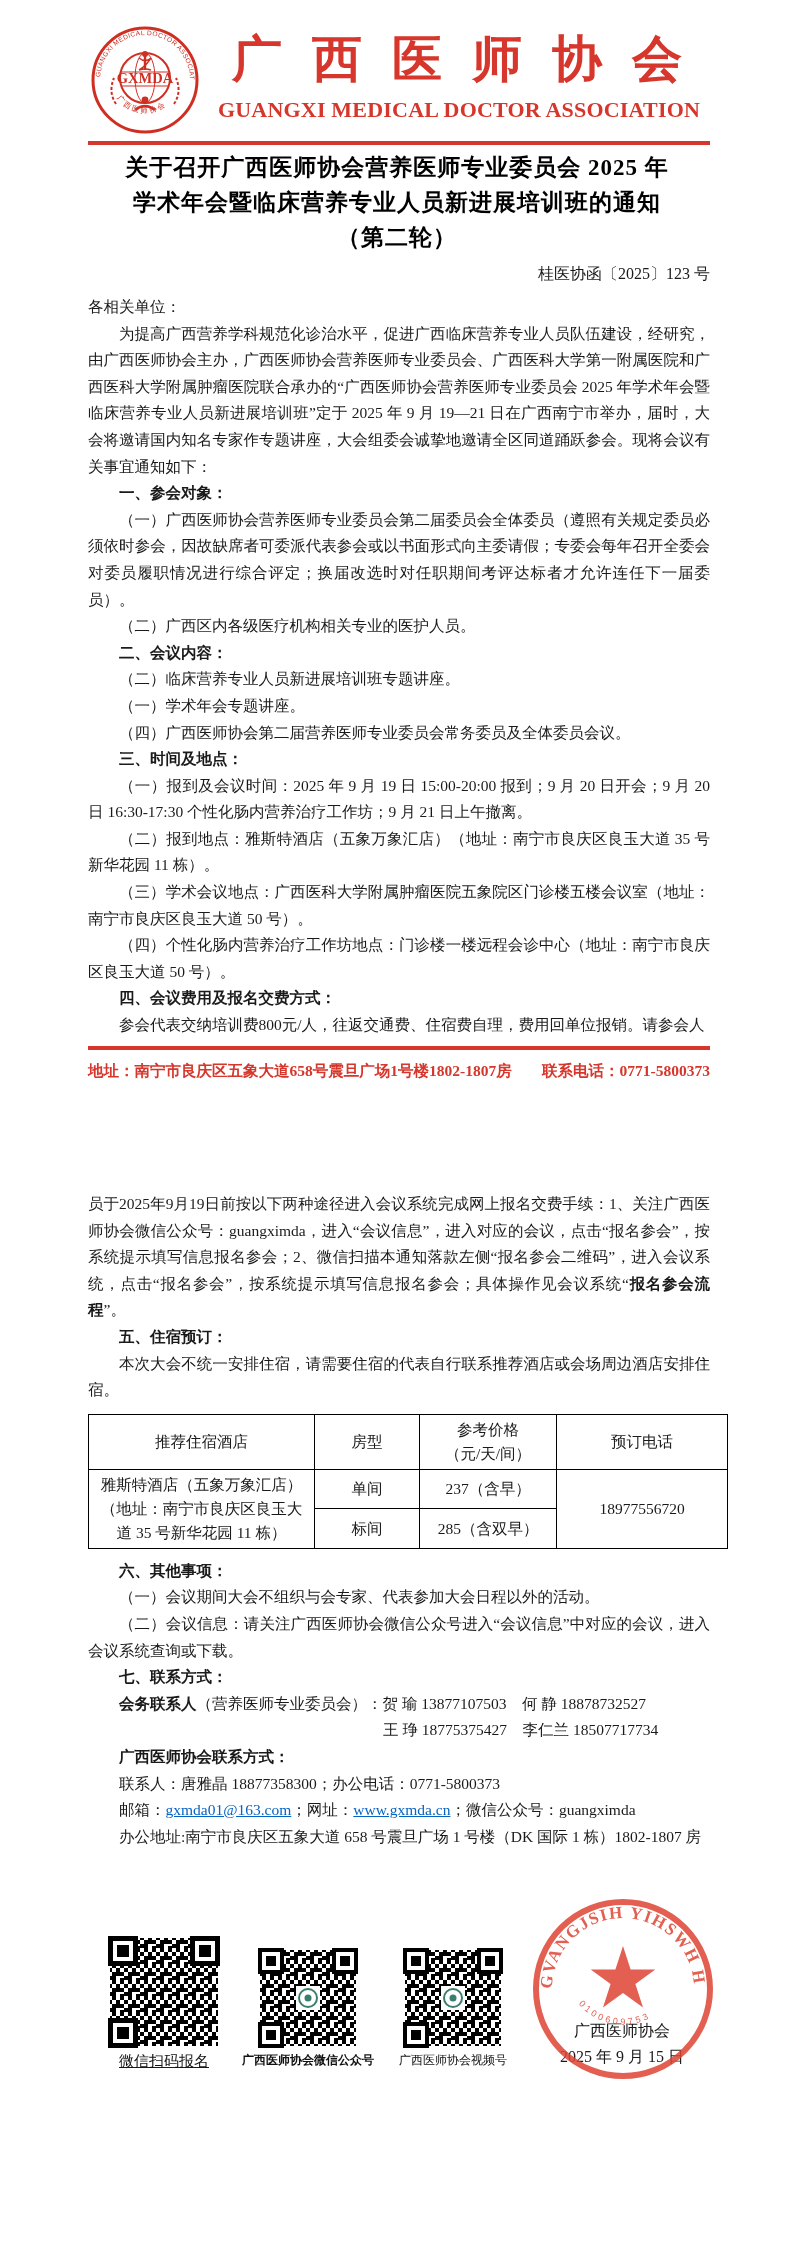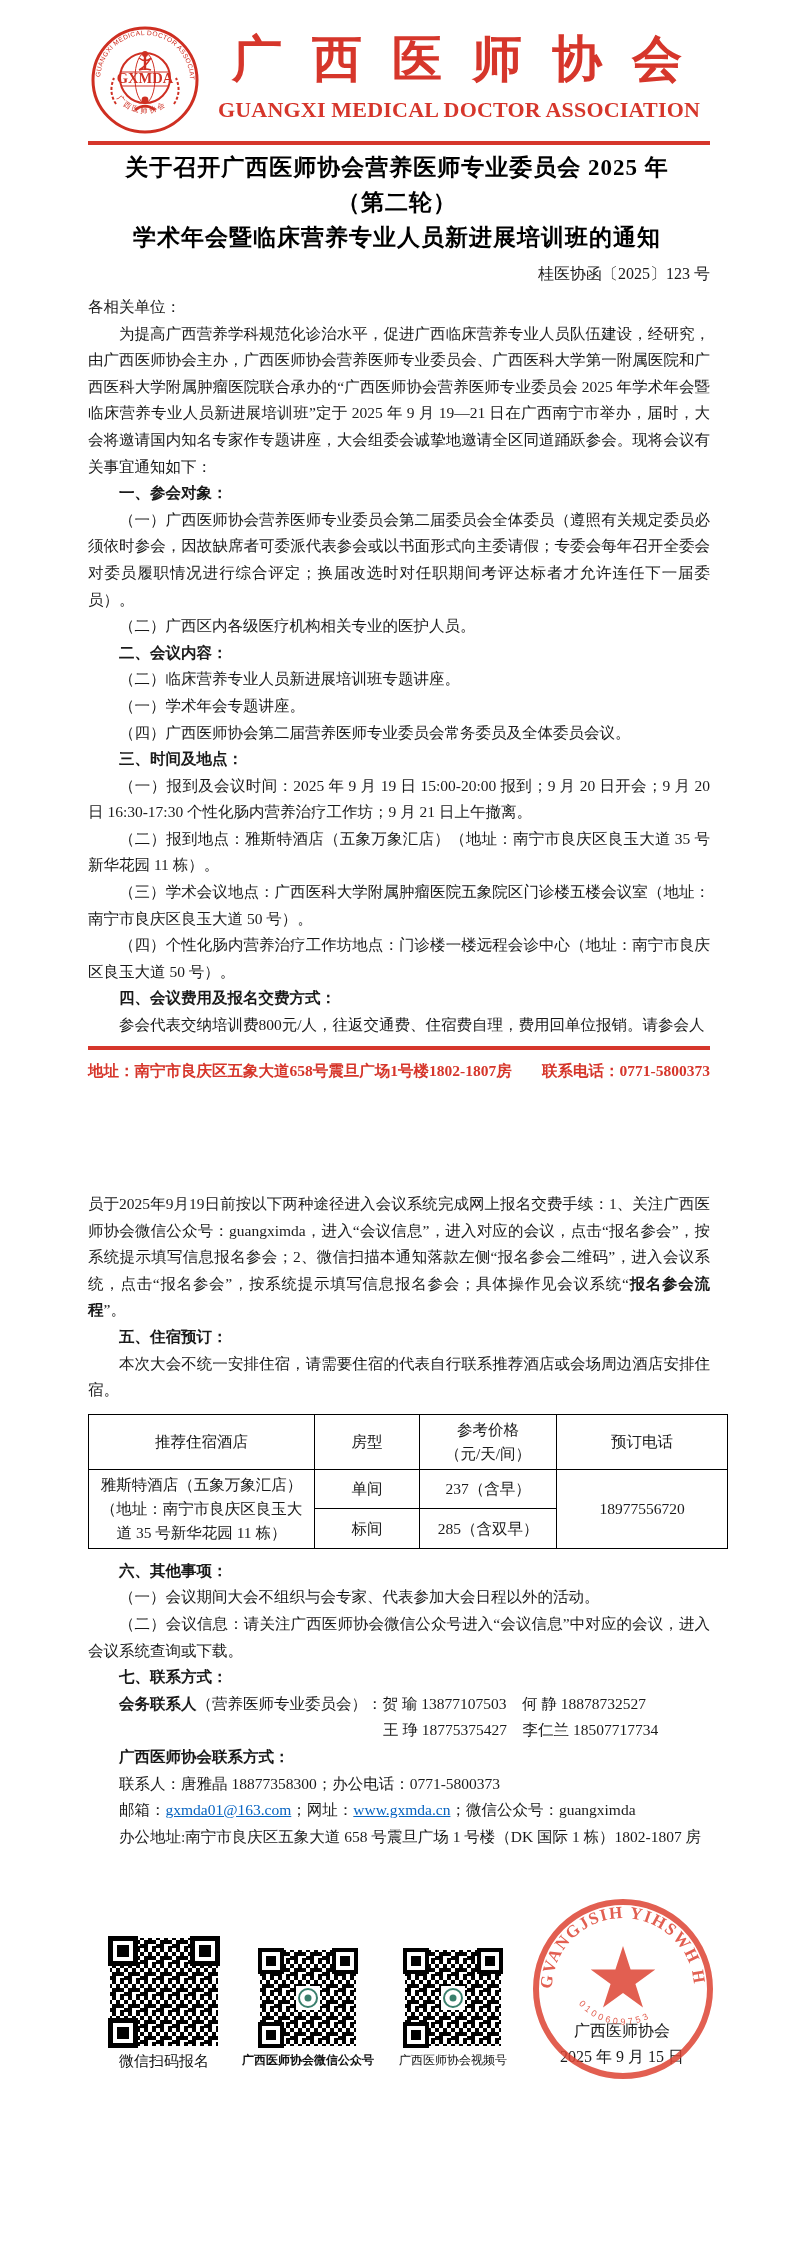--- a/index.html
+++ b/index.html
@@ -41,21 +41,21 @@
   table.hotel td,table.hotel th{border:1.6px solid #000;font-size:15.5px;font-weight:400;
            text-align:center;vertical-align:middle;padding:3px 5px;line-height:24px;}
   table.hotel .c1{width:215px;} table.hotel .c2{width:94px;}
   table.hotel .c3{width:126px;} table.hotel .c4{width:160px;}
   td.hotelcell{text-align:left;line-height:27px;padding:4px 7px;}
   .pre{white-space:pre-line;}
 
   
   .qr-item{position:absolute;display:flex;flex-direction:column;align-items:center;}
   .qr-item .cap{margin-top:4px;white-space:nowrap;color:#111;}
-  .qr1{left:106px;top:1936px;width:116px;} .qr1 .cap{font-size:15px;}
+  .qr1{left:106px;top:1936px;width:116px;text-decoration:underline;} .qr1 .cap{font-size:15px;}
   .qr2{left:247px;top:1948px;width:122px;} .qr2 .cap{font-size:12px;font-weight:bold;}
   .qr3{left:396px;top:1948px;width:114px;} .qr3 .cap{font-size:12px;}
 
   .sign-block{position:absolute;left:522px;top:2018px;width:200px;text-align:center;z-index:1;}
   .sign-org{font-size:16px;line-height:26px;margin:0;}
   .sign-date{font-size:16px;line-height:26px;margin:0;}
   .seal{position:absolute;left:528px;top:1894px;z-index:2;opacity:0.85;}
 </style>
 </head>
 <body>
@@ -106,22 +106,22 @@
     </div>
     <div class="org-block">
       <div class="org-cn">广西医师协会</div>
       <div class="org-en">GUANGXI MEDICAL DOCTOR ASSOCIATION</div>
     </div>
   </div>
   <div class="redline"></div>
 
   <div class="doc-title">
     <div>关于召开广西医师协会营养医师专业委员会 2025 年</div>
+    <div>学术年会暨临床营养专业人员新进展培训班的通知</div>
     <div>（第二轮）</div>
-    <div>学术年会暨临床营养专业人员新进展培训班的通知</div>
   </div>
   <div class="doc-number">桂医协函〔2025〕123 号</div>
 
   <div class="body1">
     <p class="p noindent">各相关单位：</p>
     <p class="p">为提高广西营养学科规范化诊治水平，促进广西临床营养专业人员队伍建设，经研究，由广西医师协会主办，广西医师协会营养医师专业委员会、广西医科大学第一附属医院和广西医科大学附属肿瘤医院联合承办的“广西医师协会营养医师专业委员会 2025 年学术年会暨临床营养专业人员新进展培训班”定于 2025 年 9 月 19—21 日在广西南宁市举办，届时，大会将邀请国内知名专家作专题讲座，大会组委会诚挚地邀请全区同道踊跃参会。现将会议有关事宜通知如下：</p>
 
     <p class="sec">一、参会对象：</p>
     <p class="p">（一）广西医师协会营养医师专业委员会第二届委员会全体委员（遵照有关规定委员必须依时参会，因故缺席者可委派代表参会或以书面形式向主委请假；专委会每年召开全委会对委员履职情况进行综合评定；换届改选时对任职期间考评达标者才允许连任下一届委员）。</p>
     <p class="p">（二）广西区内各级医疗机构相关专业的医护人员。</p>

